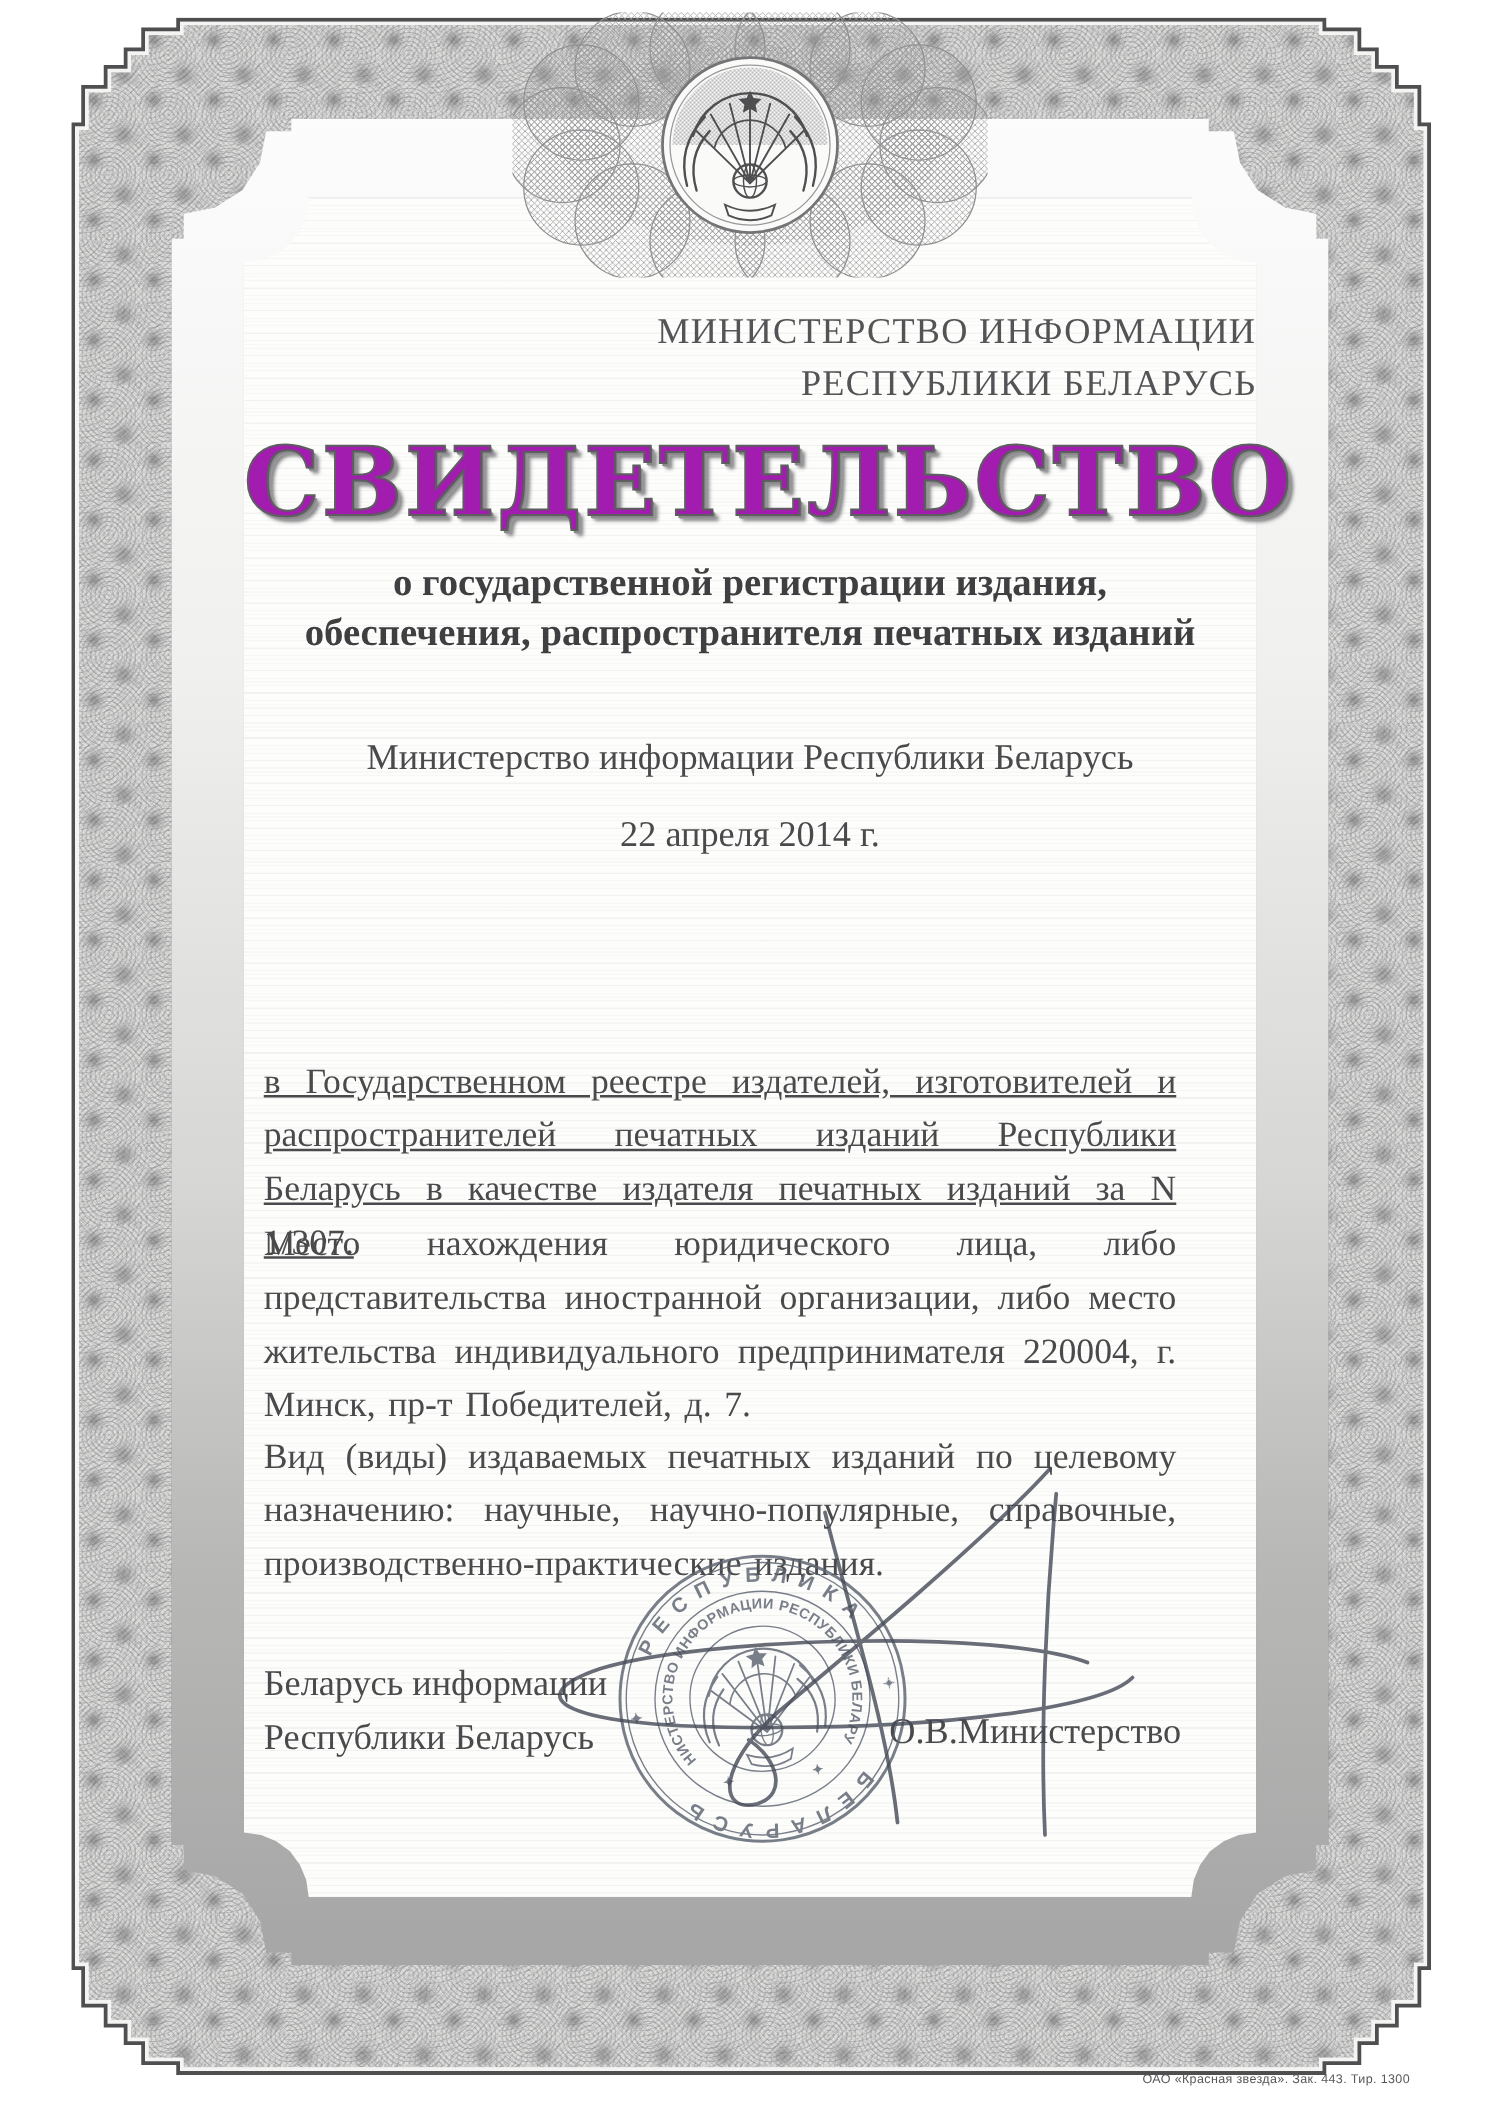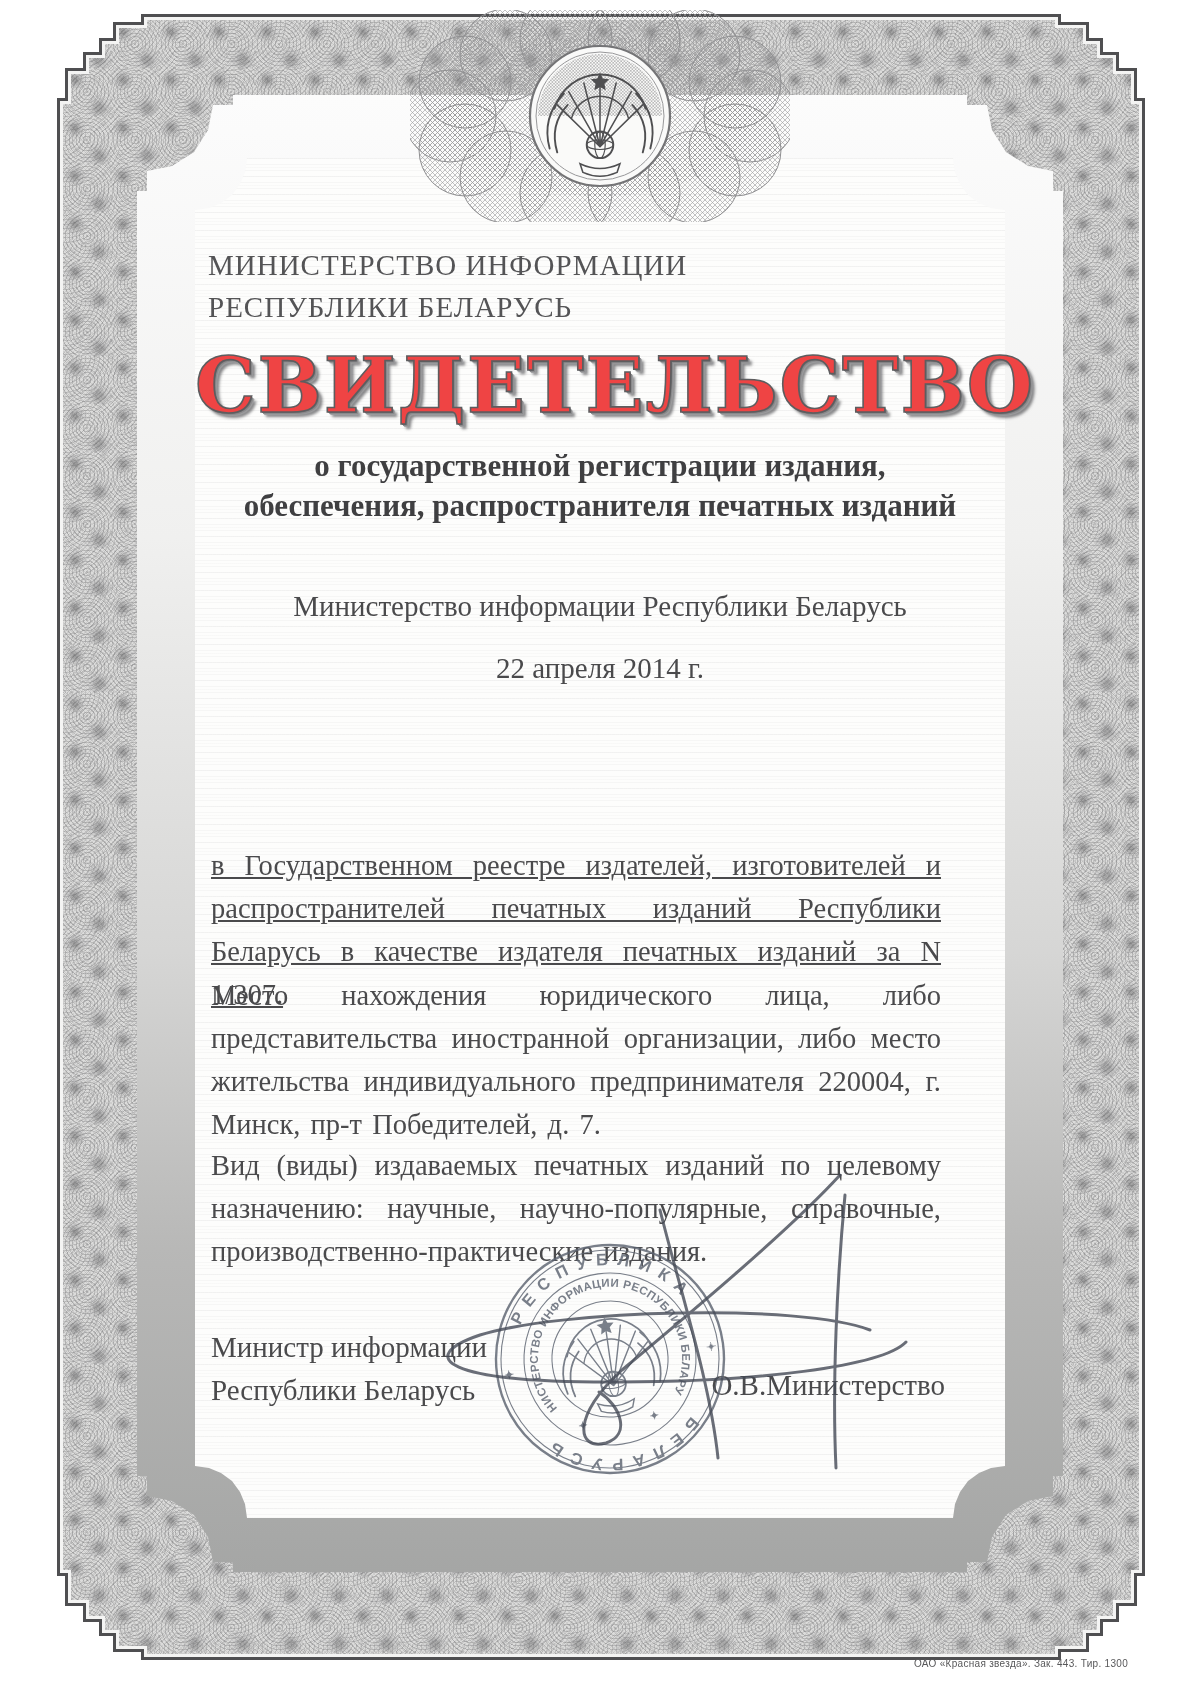--- a/index.html
+++ b/index.html
@@ -55,24 +55,24 @@
   .content-bg{position:absolute;left:195px;top:158px;width:810px;height:1360px;
     background-color:#fdfdfc;
     background-image:
       repeating-linear-gradient(180deg, rgba(120,120,122,.05) 0 1px, transparent 1px 6px),
       repeating-linear-gradient(180deg, rgba(120,120,122,.035) 0 1px, transparent 1px 9px);
     filter:drop-shadow(0 0 1px #50504f) drop-shadow(0 0 3px rgba(92,92,94,.45));}
 
   
   .content-text{position:absolute;left:195px;top:158px;width:810px;height:1360px;}
   .content-text > div{position:absolute;}
-  .ministry-header{left:13px;right:0;top:86px;text-align:left;font-size:29px;letter-spacing:1px;
+  .ministry-header{left:13px;right:0;top:86px;text-align:right;font-size:29px;letter-spacing:1px;
     color:#545456;line-height:42px;}
   .cert-title{left:0;right:0;top:178px;text-align:center;font-family:"DejaVu Serif",serif;
-    font-size:76px;font-weight:bold;letter-spacing:2px;line-height:100px;color:#ef4444;
+    font-size:76px;font-weight:bold;letter-spacing:2px;line-height:100px;color:#a21caf;
     -webkit-text-stroke:1.6px #5d5d5f;
     text-shadow:1px 1px 0 #6f6f71,2px 2px 0 #8a8a8c,3px 3px 1px #9c9c9e,5px 5px 3px rgba(95,95,97,.75);}
   .cert-subtitle{left:0;right:0;top:288px;text-align:center;font-size:31px;font-weight:bold;
     color:#3f3f41;line-height:40px;}
   .issuer-line{left:0;right:0;top:432px;text-align:center;font-size:29px;}
   .issue-date{left:0;right:0;top:494px;text-align:center;font-size:29px;}
   .registered-block{left:0;right:0;top:558px;text-align:center;font-size:29px;line-height:39px;}
   .para{left:16px;right:64px;font-size:28.5px;line-height:43px;text-align:justify;word-spacing:3px;}
   .para-registry{top:686px;text-decoration:underline;}
   .para-location{top:816px;}
@@ -153,21 +153,21 @@
     <div class="cert-subtitle">
       <span>о государственной регистрации издания,</span><br>
       <span>обеспечения, распространителя печатных изданий</span>
     </div>
     <div class="issuer-line">Министерство информации Республики Беларусь</div>
     <div class="issue-date">22 апреля 2014 г.</div>
     <div class="para para-registry">в Государственном реестре издателей, изготовителей и распространителей печатных изданий Республики Беларусь в качестве издателя печатных изданий за N 1/307.</div>
     <div class="para para-location">Место нахождения юридического лица, либо представительства иностранной организации, либо место жительства индивидуального предпринимателя 220004, г. Минск, пр-т Победителей, д. 7.</div>
     <div class="para para-types">Вид (виды) издаваемых печатных изданий по целевому назначению: научные, научно-популярные, справочные, производственно-практические издания.</div>
     <div class="sig-post">
-      <span>Министр информации</span><br>
+      <span>Беларусь информации</span><br>
       <span>Республики Беларусь</span>
     </div>
     <div class="sig-name">О.В.Министерство</div>
   </div>
 
   <svg class="seal" width="320" height="320" viewBox="0 0 320 320">
     <g transform="rotate(-8 160 160)">
       <defs>
         <path id="arcTop" d="M64,177 A97,97 0 1 1 256,177" fill="none"></path>
         <path id="arcBottom" d="M256,177 A97,97 0 0 1 64,177" fill="none"></path>

